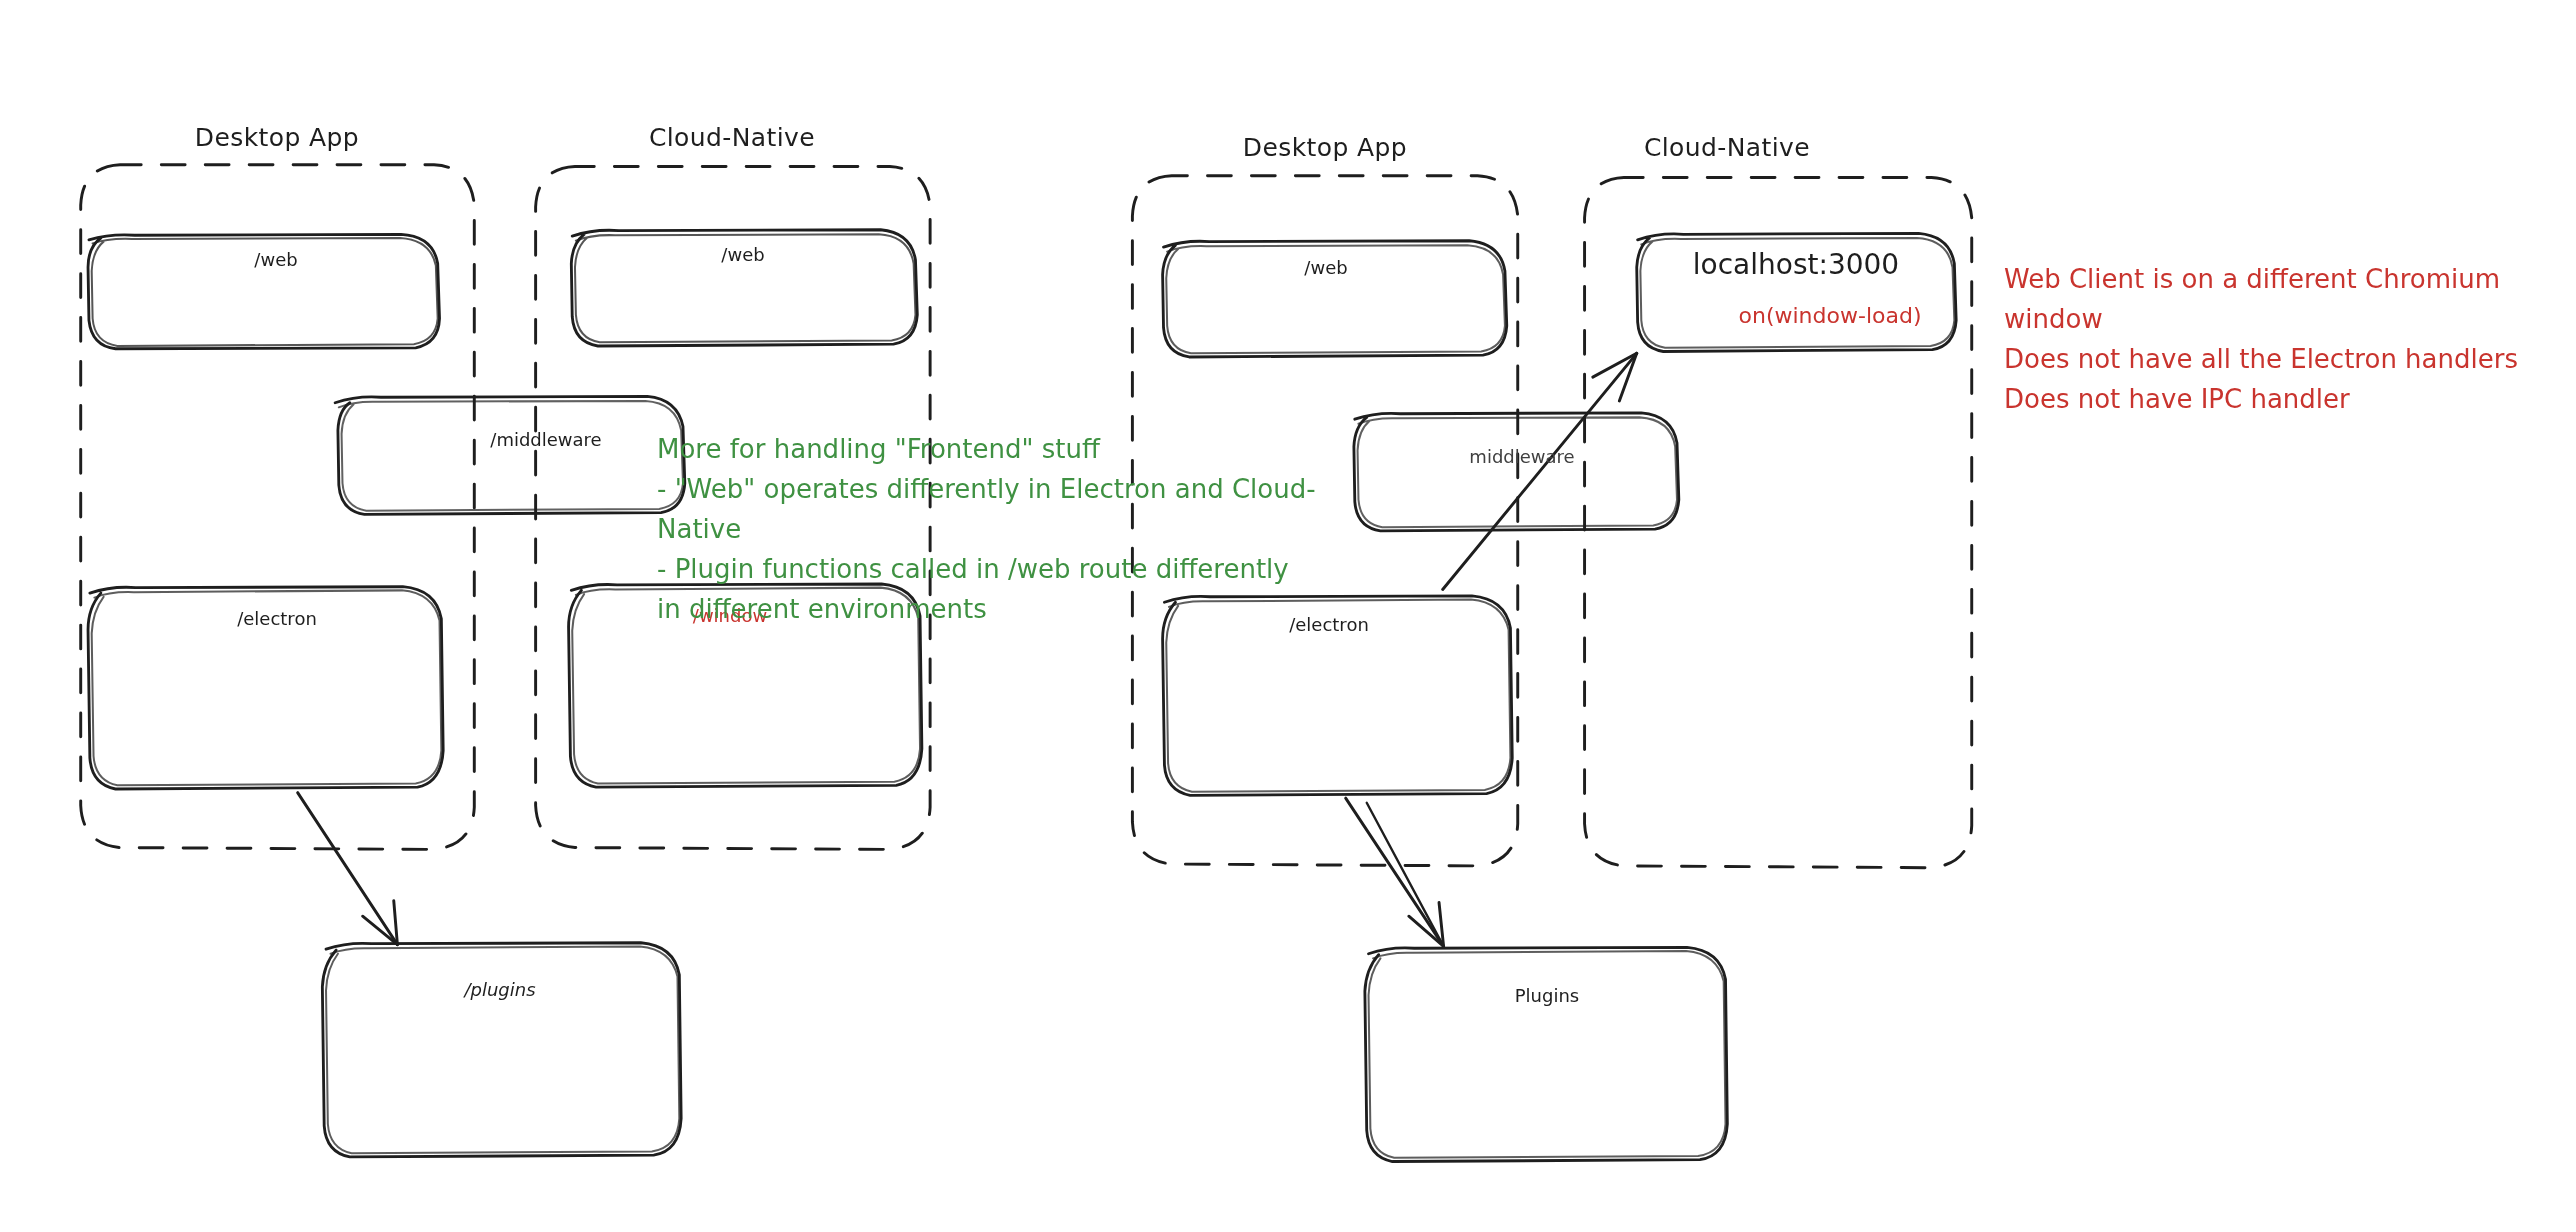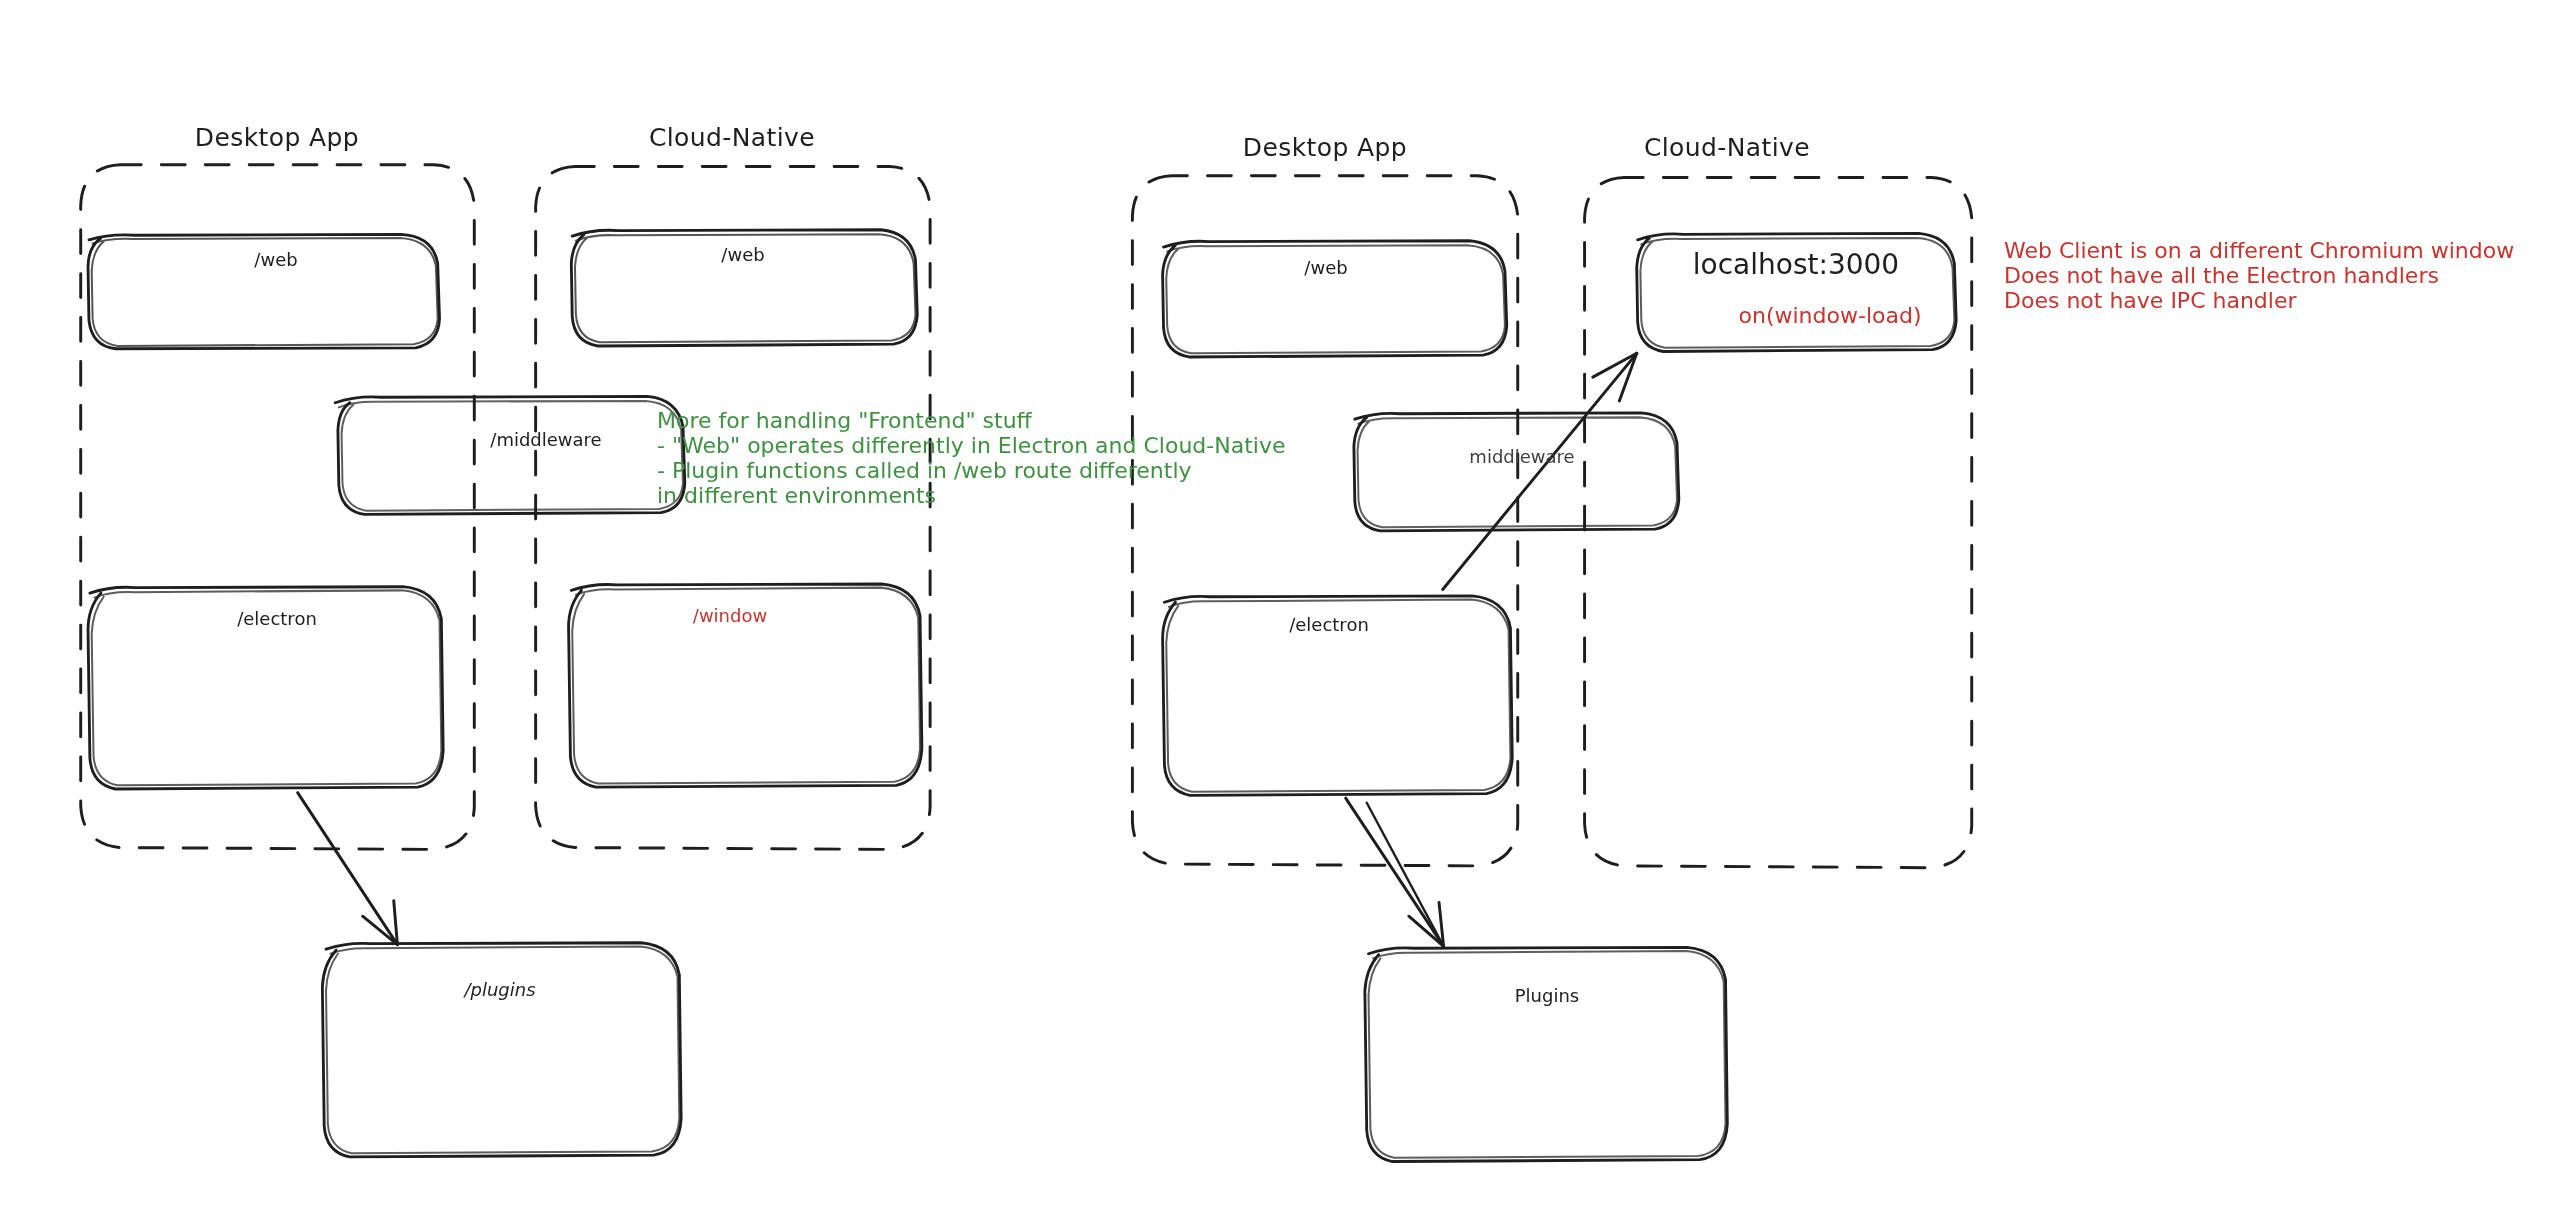--- a/index.html
+++ b/index.html
@@ -37,23 +37,24 @@
   }
   .box-label {
     font-size: 18px;
     text-align: center;
     transform: translateX(-50%);
   }
   .box-label.big {
     font-size: 28px;
   }
   .note {
-    font-size: 22px;
-    line-height: 25px;
+    font-size: 26px;
+    line-height: 40px;
     white-space: pre-line;
+    margin-top: 21px;
   }
   .note.green { color: #3f9142; }
   .note.red   { color: #c9342e; }
   .sub-red {
     font-size: 22px;
     color: #c9342e;
     text-align: left;
     transform: translateX(-50%);
     white-space: pre;
   }

